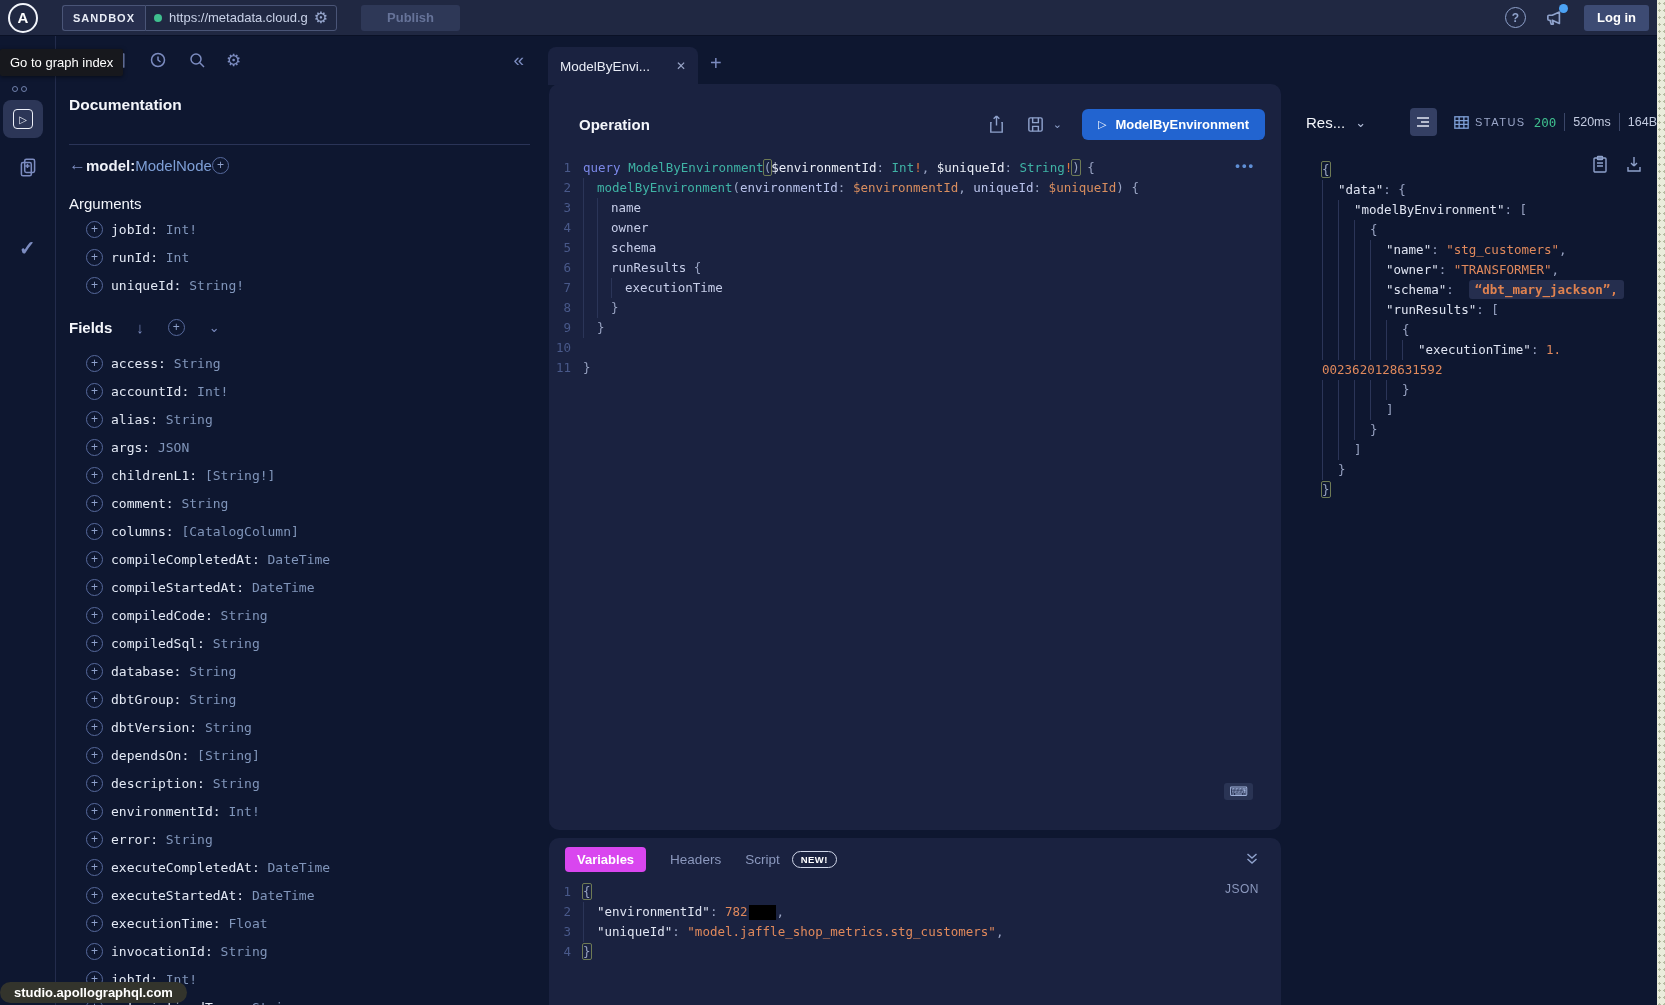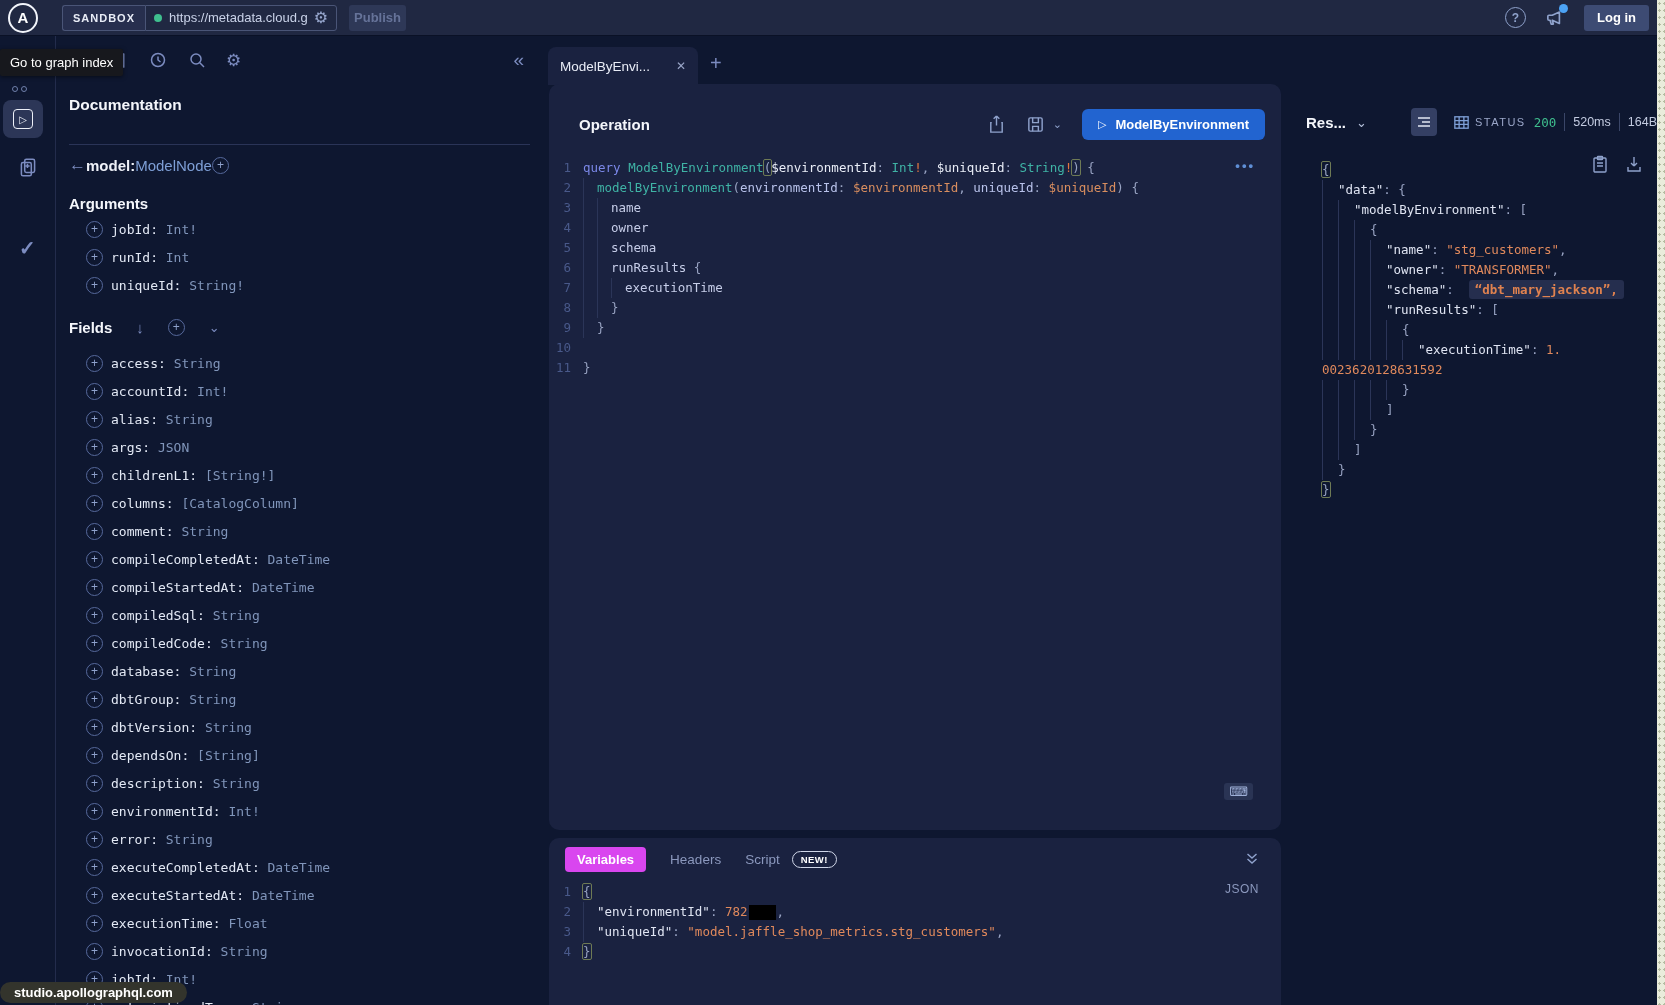--- a/index.html
+++ b/index.html
@@ -13,21 +13,21 @@
   .logo{width:30px;height:30px;border:2px solid #f2f5fb;border-radius:50%;display:flex;
     align-items:center;justify-content:center;font-weight:bold;font-size:15px;color:#fff}
   .sandbox-chip{margin-left:24px;height:26px;display:flex;align-items:center;padding:0 10px;
     border:1px solid #4a5577;border-right:none;border-radius:3px 0 0 3px;background:#272f4e;
     font-size:11px;font-weight:bold;letter-spacing:1px;color:#e8ecf6}
   .url-box{height:26px;width:192px;display:flex;align-items:center;gap:7px;padding:0 8px;
     border:1px solid #4a5577;border-radius:0 3px 3px 0;color:#c9d2e8;font-size:13px}
   .green-dot{width:8px;height:8px;border-radius:50%;background:#3fbf8e;flex:none}
   .url-text{white-space:nowrap;overflow:hidden;max-width:158px}
   .gear-glyph{font-size:16px;color:#96a6cc;line-height:1}
-  .publish-btn{margin-left:12px;height:26px;padding:0 5px;border-radius:3px;background:#2e3857;
+  .publish-btn{margin-left:24px;height:26px;padding:0 26px;border-radius:3px;background:#2e3857;
     color:#667399;font-size:13px;font-weight:bold;display:flex;align-items:center}
   .topbar-right{margin-left:auto;margin-right:16px;display:flex;align-items:center;gap:18px}
   .help-circle{width:21px;height:21px;border:1.5px solid #8fa2cc;border-radius:50%;color:#8fa2cc;
     display:flex;align-items:center;justify-content:center;font-size:12px;font-weight:bold}
   .help-circle::after{content:"?"}
   .mega-wrap{position:relative;width:22px;height:22px;color:#8fa2cc}
   .mega-dot{position:absolute;right:-2px;top:-3px;width:9px;height:9px;border-radius:50%;background:#4ca3f5}
   .login-btn{height:26px;padding:0 13px;border-radius:3px;background:#3d4b73;color:#fff;
     font-size:13px;font-weight:bold;display:flex;align-items:center}
 
@@ -63,21 +63,21 @@
   .docs h1{font-size:15.5px;font-weight:bold;color:#f4f6fb;height:24px}
   .docs hr{border:none;border-top:1px solid #2a3457;margin-top:24px}
   .model-row{height:40px;display:flex;align-items:center;}
   .back-arrow{color:#7c8cc0;font-size:17px}
   .back-arrow::after{content:"←"}
   .model-label{font-size:15px;font-weight:bold;color:#eef1f8}
   .model-type{font-size:15px;color:#7e9fd6}
   .pc{width:17px;height:17px;min-width:17px;border:1px solid #56699c;border-radius:50%;color:#8fa2cc;
     display:flex;align-items:center;justify-content:center;font-size:12px;line-height:1}
   .pc::after{content:"+"}
-  .docs h2{font-size:15px;font-weight:bold;color:#f4f6fb;margin-top:6px;height:24px;display:flex;align-items:center}
+  .docs h2{font-size:15px;font-weight:normal;color:#f4f6fb;margin-top:6px;height:24px;display:flex;align-items:center}
   .doc-row{height:28px;display:flex;align-items:center;gap:8px;padding-left:17px}
   .doc-row .name{font-family:"DejaVu Sans Mono",monospace;font-size:13px;color:#e3e9f5}
   .doc-row .type{font-family:"DejaVu Sans Mono",monospace;font-size:13px;color:#8095ba}
   .fields-head{margin-top:14px;height:28px;display:flex;align-items:center;gap:24px}
   .fields-head .title{font-size:15px;font-weight:bold;color:#f4f6fb}
   .sort-icon{color:#7c8cc0;font-size:15px}
   .sort-icon::after{content:"↓"}
   .chev{color:#7c8cc0;font-size:13px}
   .chev::after{content:"⌄"}
   .field-list{margin-top:8px}
@@ -139,21 +139,21 @@
   .vtab{font-size:13.5px;color:#8b98bd}
   .new-badge{border:1px solid #cfd6e8;border-radius:9px;padding:2px 8px;font-size:9.5px;
     font-weight:bold;letter-spacing:.5px;color:#fff;margin-left:-12px}
   .vars-collapse{margin-left:auto;color:#8fa2cc}
   .json-label{position:absolute;right:22px;top:44px;font-size:12px;letter-spacing:.5px;color:#8b98bd}
   .vars-code{margin-top:10px}
 
   
   .response{position:absolute;left:1306px;top:102px;width:351px;height:903px}
   .resp-head{display:flex;align-items:center;height:40px}
-  .resp-title{font-size:15px;font-weight:bold;color:#f4f6fb}
+  .resp-title{font-size:15px;font-weight:normal;color:#f4f6fb}
   .resp-chev{color:#b6c1dc;font-size:13px;margin-left:10px}
   .resp-chev::after{content:"⌄"}
   .iconbtn{width:28px;height:28px;border-radius:4px;display:flex;align-items:center;justify-content:center}
   .iconbtn.sel{background:#343f63;color:#e2e7f4}
   .iconbtn.plain{color:#7e9fd6}
   .view-json-btn{margin-left:44px}
   .view-table-btn{margin-left:12px}
   .resp-stats{margin-left:auto;display:flex;align-items:center;gap:8px}
   .stat-label{font-size:11px;letter-spacing:1.5px;color:#9aa6c8}
   .stat-code{font-size:12.5px;color:#3fbf8e;font-family:"DejaVu Sans Mono",monospace}
@@ -284,41 +284,41 @@
         <div class="doc-row">
         <span class="pc"></span>
         <span><span class="name">args:</span><span class="type"> <span>JSON</span></span></span>
       </div>
         <div class="doc-row">
         <span class="pc"></span>
         <span><span class="name">childrenL1:</span><span class="type"> <span>[String!]</span></span></span>
       </div>
         <div class="doc-row">
         <span class="pc"></span>
+        <span><span class="name">comment:</span><span class="type"> <span>String</span></span></span>
+      </div>
+        <div class="doc-row">
+        <span class="pc"></span>
         <span><span class="name">columns:</span><span class="type"> <span>[CatalogColumn]</span></span></span>
       </div>
         <div class="doc-row">
         <span class="pc"></span>
-        <span><span class="name">comment:</span><span class="type"> <span>String</span></span></span>
-      </div>
-        <div class="doc-row">
-        <span class="pc"></span>
         <span><span class="name">compileCompletedAt:</span><span class="type"> <span>DateTime</span></span></span>
       </div>
         <div class="doc-row">
         <span class="pc"></span>
         <span><span class="name">compileStartedAt:</span><span class="type"> <span>DateTime</span></span></span>
       </div>
         <div class="doc-row">
         <span class="pc"></span>
+        <span><span class="name">compiledCode:</span><span class="type"> <span>String</span></span></span>
+      </div>
+        <div class="doc-row">
+        <span class="pc"></span>
         <span><span class="name">compiledSql:</span><span class="type"> <span>String</span></span></span>
-      </div>
-        <div class="doc-row">
-        <span class="pc"></span>
-        <span><span class="name">compiledCode:</span><span class="type"> <span>String</span></span></span>
       </div>
         <div class="doc-row">
         <span class="pc"></span>
         <span><span class="name">database:</span><span class="type"> <span>String</span></span></span>
       </div>
         <div class="doc-row">
         <span class="pc"></span>
         <span><span class="name">dbtGroup:</span><span class="type"> <span>String</span></span></span>
       </div>
         <div class="doc-row">

